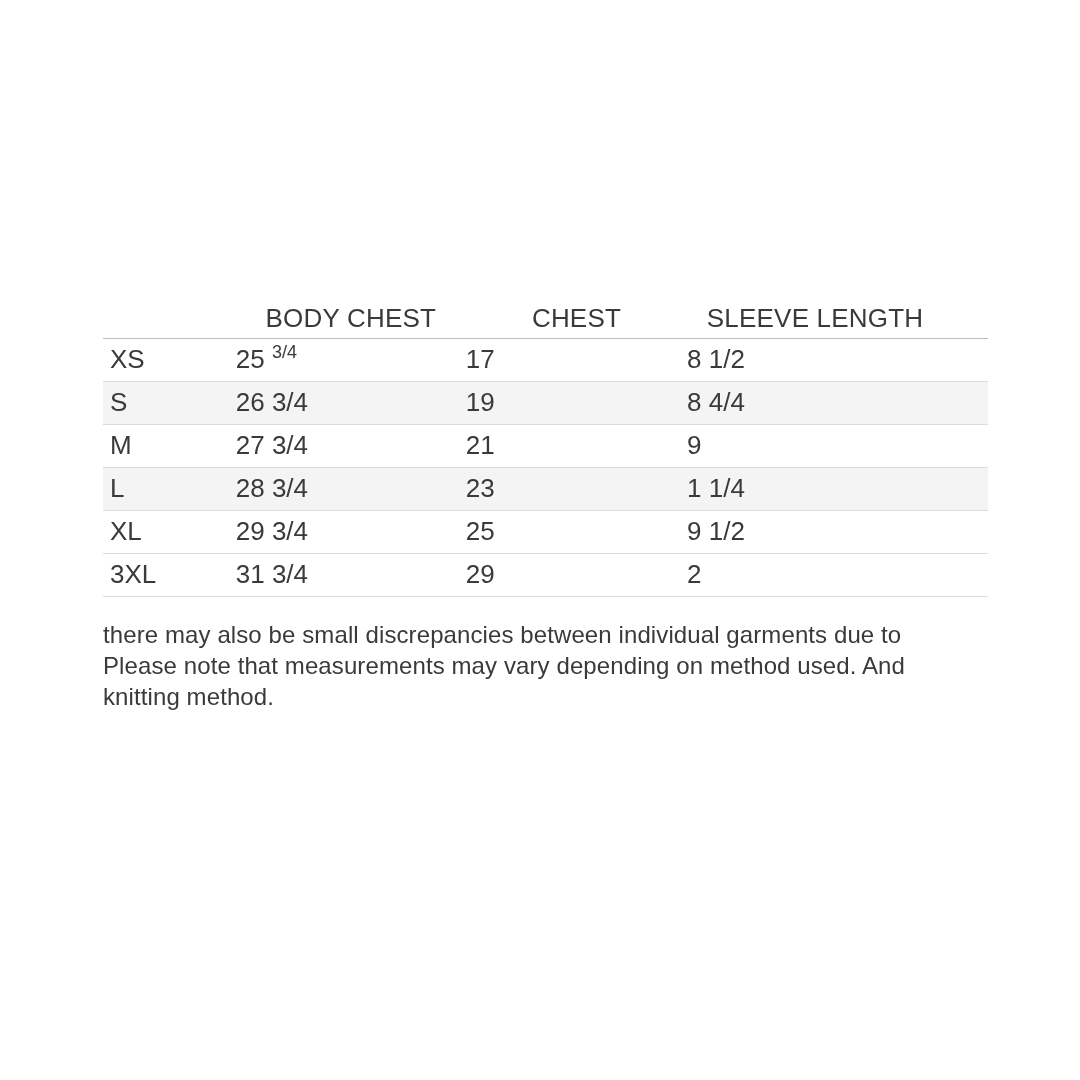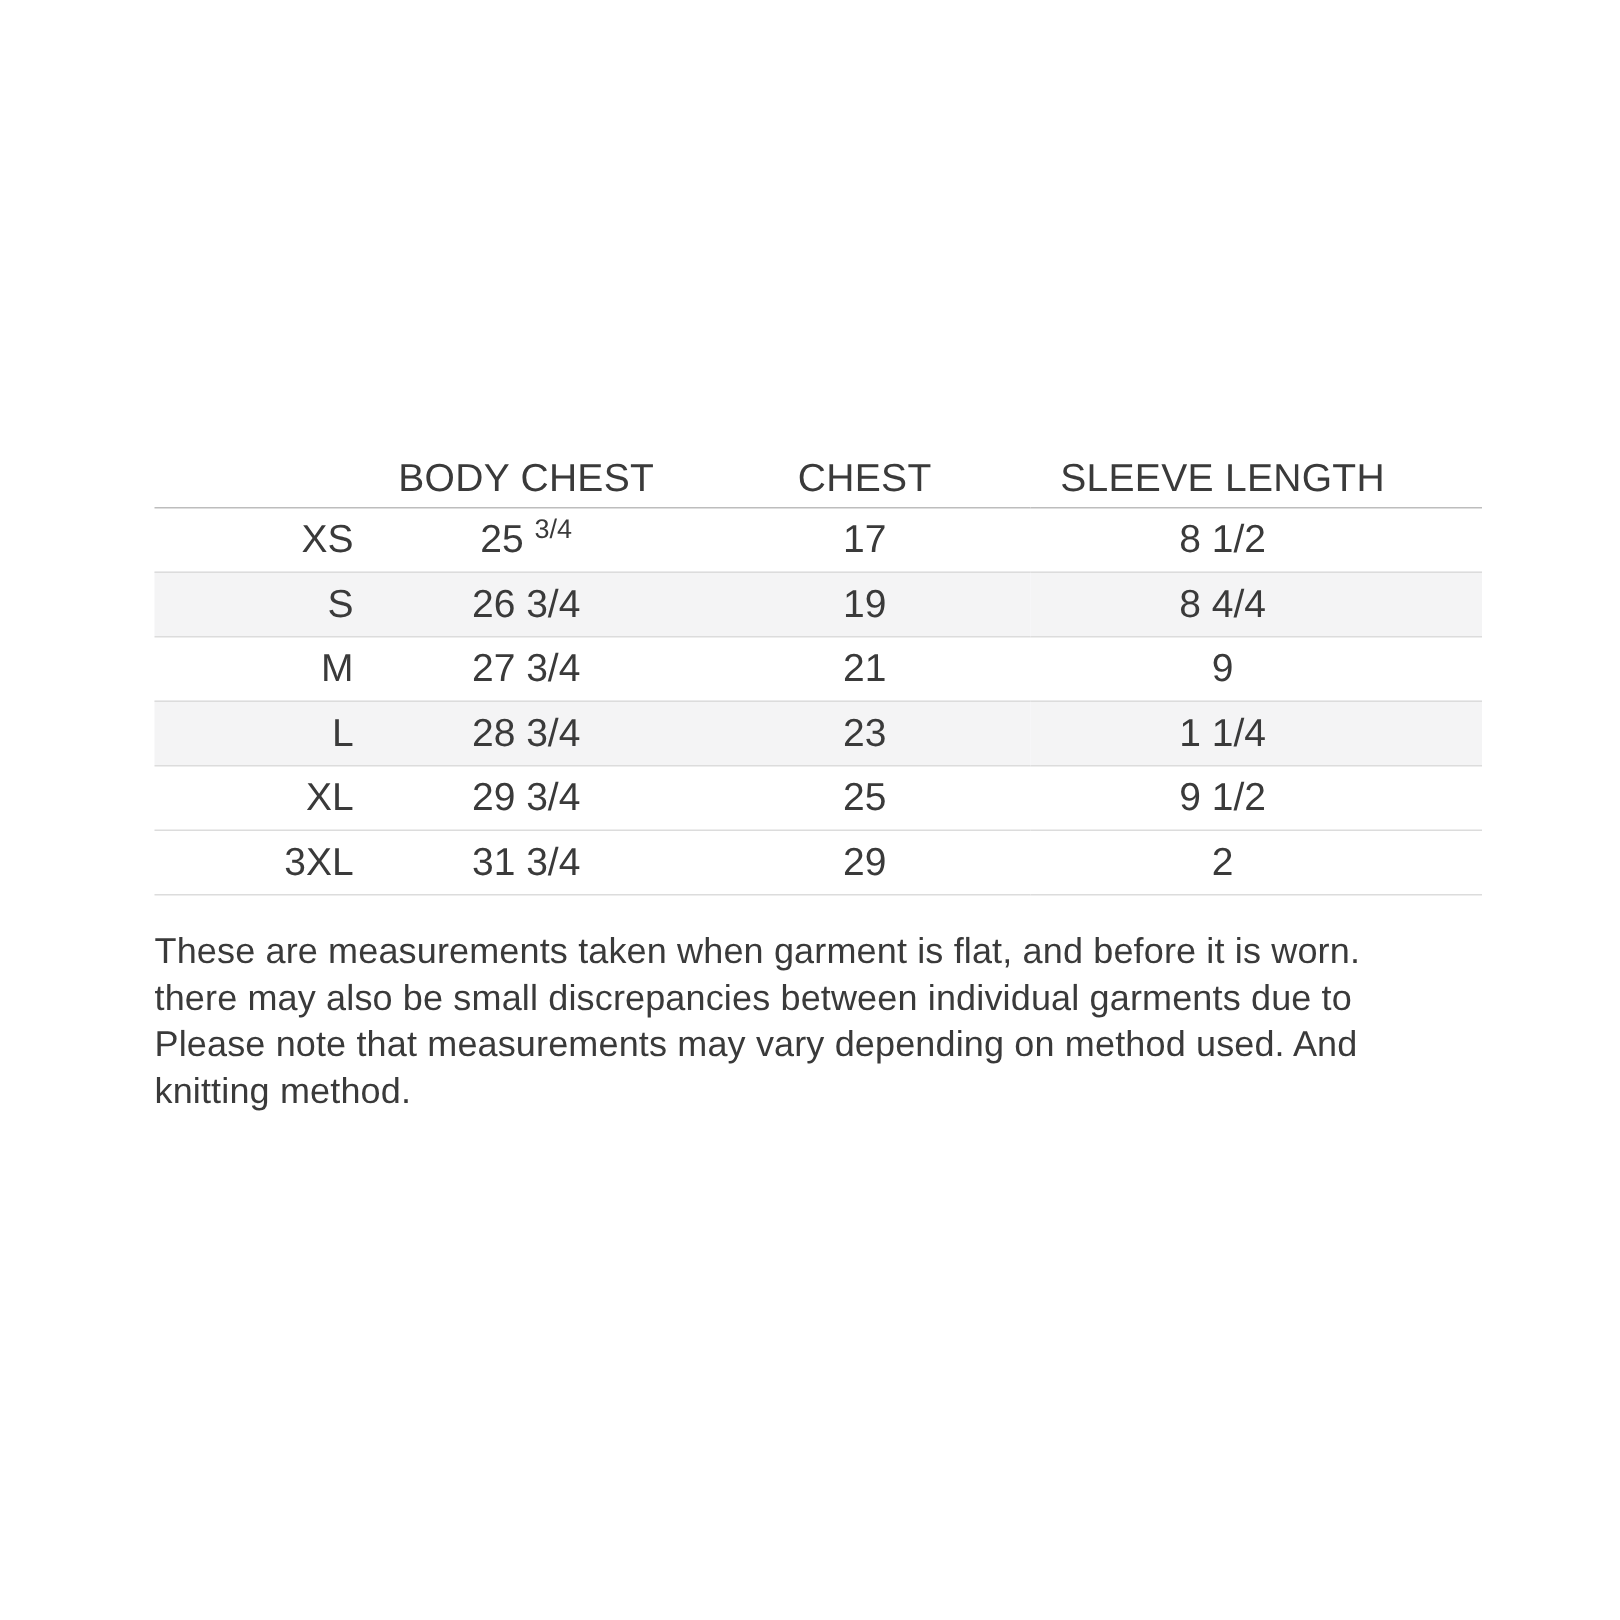--- a/index.html
+++ b/index.html
@@ -36,26 +36,25 @@
     border-bottom: 1px solid var(--header-border, #bdbdbd);
     letter-spacing: 0.2px;
     white-space: nowrap;
   }
   thead th.first { text-align: left; }
   thead th.sleeve, tbody td.sleeve { padding-right: 45px; }
   tbody td {
     font-size: 26px;
     height: 43px;
     vertical-align: middle;
-    text-align: center;
     border-bottom: 1px solid var(--row-border, #dcdcdc);
     white-space: nowrap;
   }
   tbody td.size {
-    text-align: right;
+    text-align: left;
     padding-left: 7px;
   }
   tbody tr.stripe td { background: var(--stripe, #f4f4f5); }
   tbody sup {
     font-size: 18px;
     line-height: 0;
   }
   .note {
     margin-top: 22px;
     font-size: 24px;
@@ -117,18 +116,17 @@
         <tr>
           <td class="size">3XL</td>
           <td><span>31 3/4</span></td>
           <td>29</td>
           <td class="sleeve">2</td>
         </tr>
       </tbody>
   </table>
 
   <p class="note" id="note">
-      <span class="note-line">These are measurements taken when garment is flat, and before it is worn.</span>
       <span class="note-line">there may also be small discrepancies between individual garments due to</span>
       <span class="note-line">Please note that measurements may vary depending on method used. And</span>
       <span class="note-line">knitting method.</span>
     </p>
 </div>
 
 </body></html>

